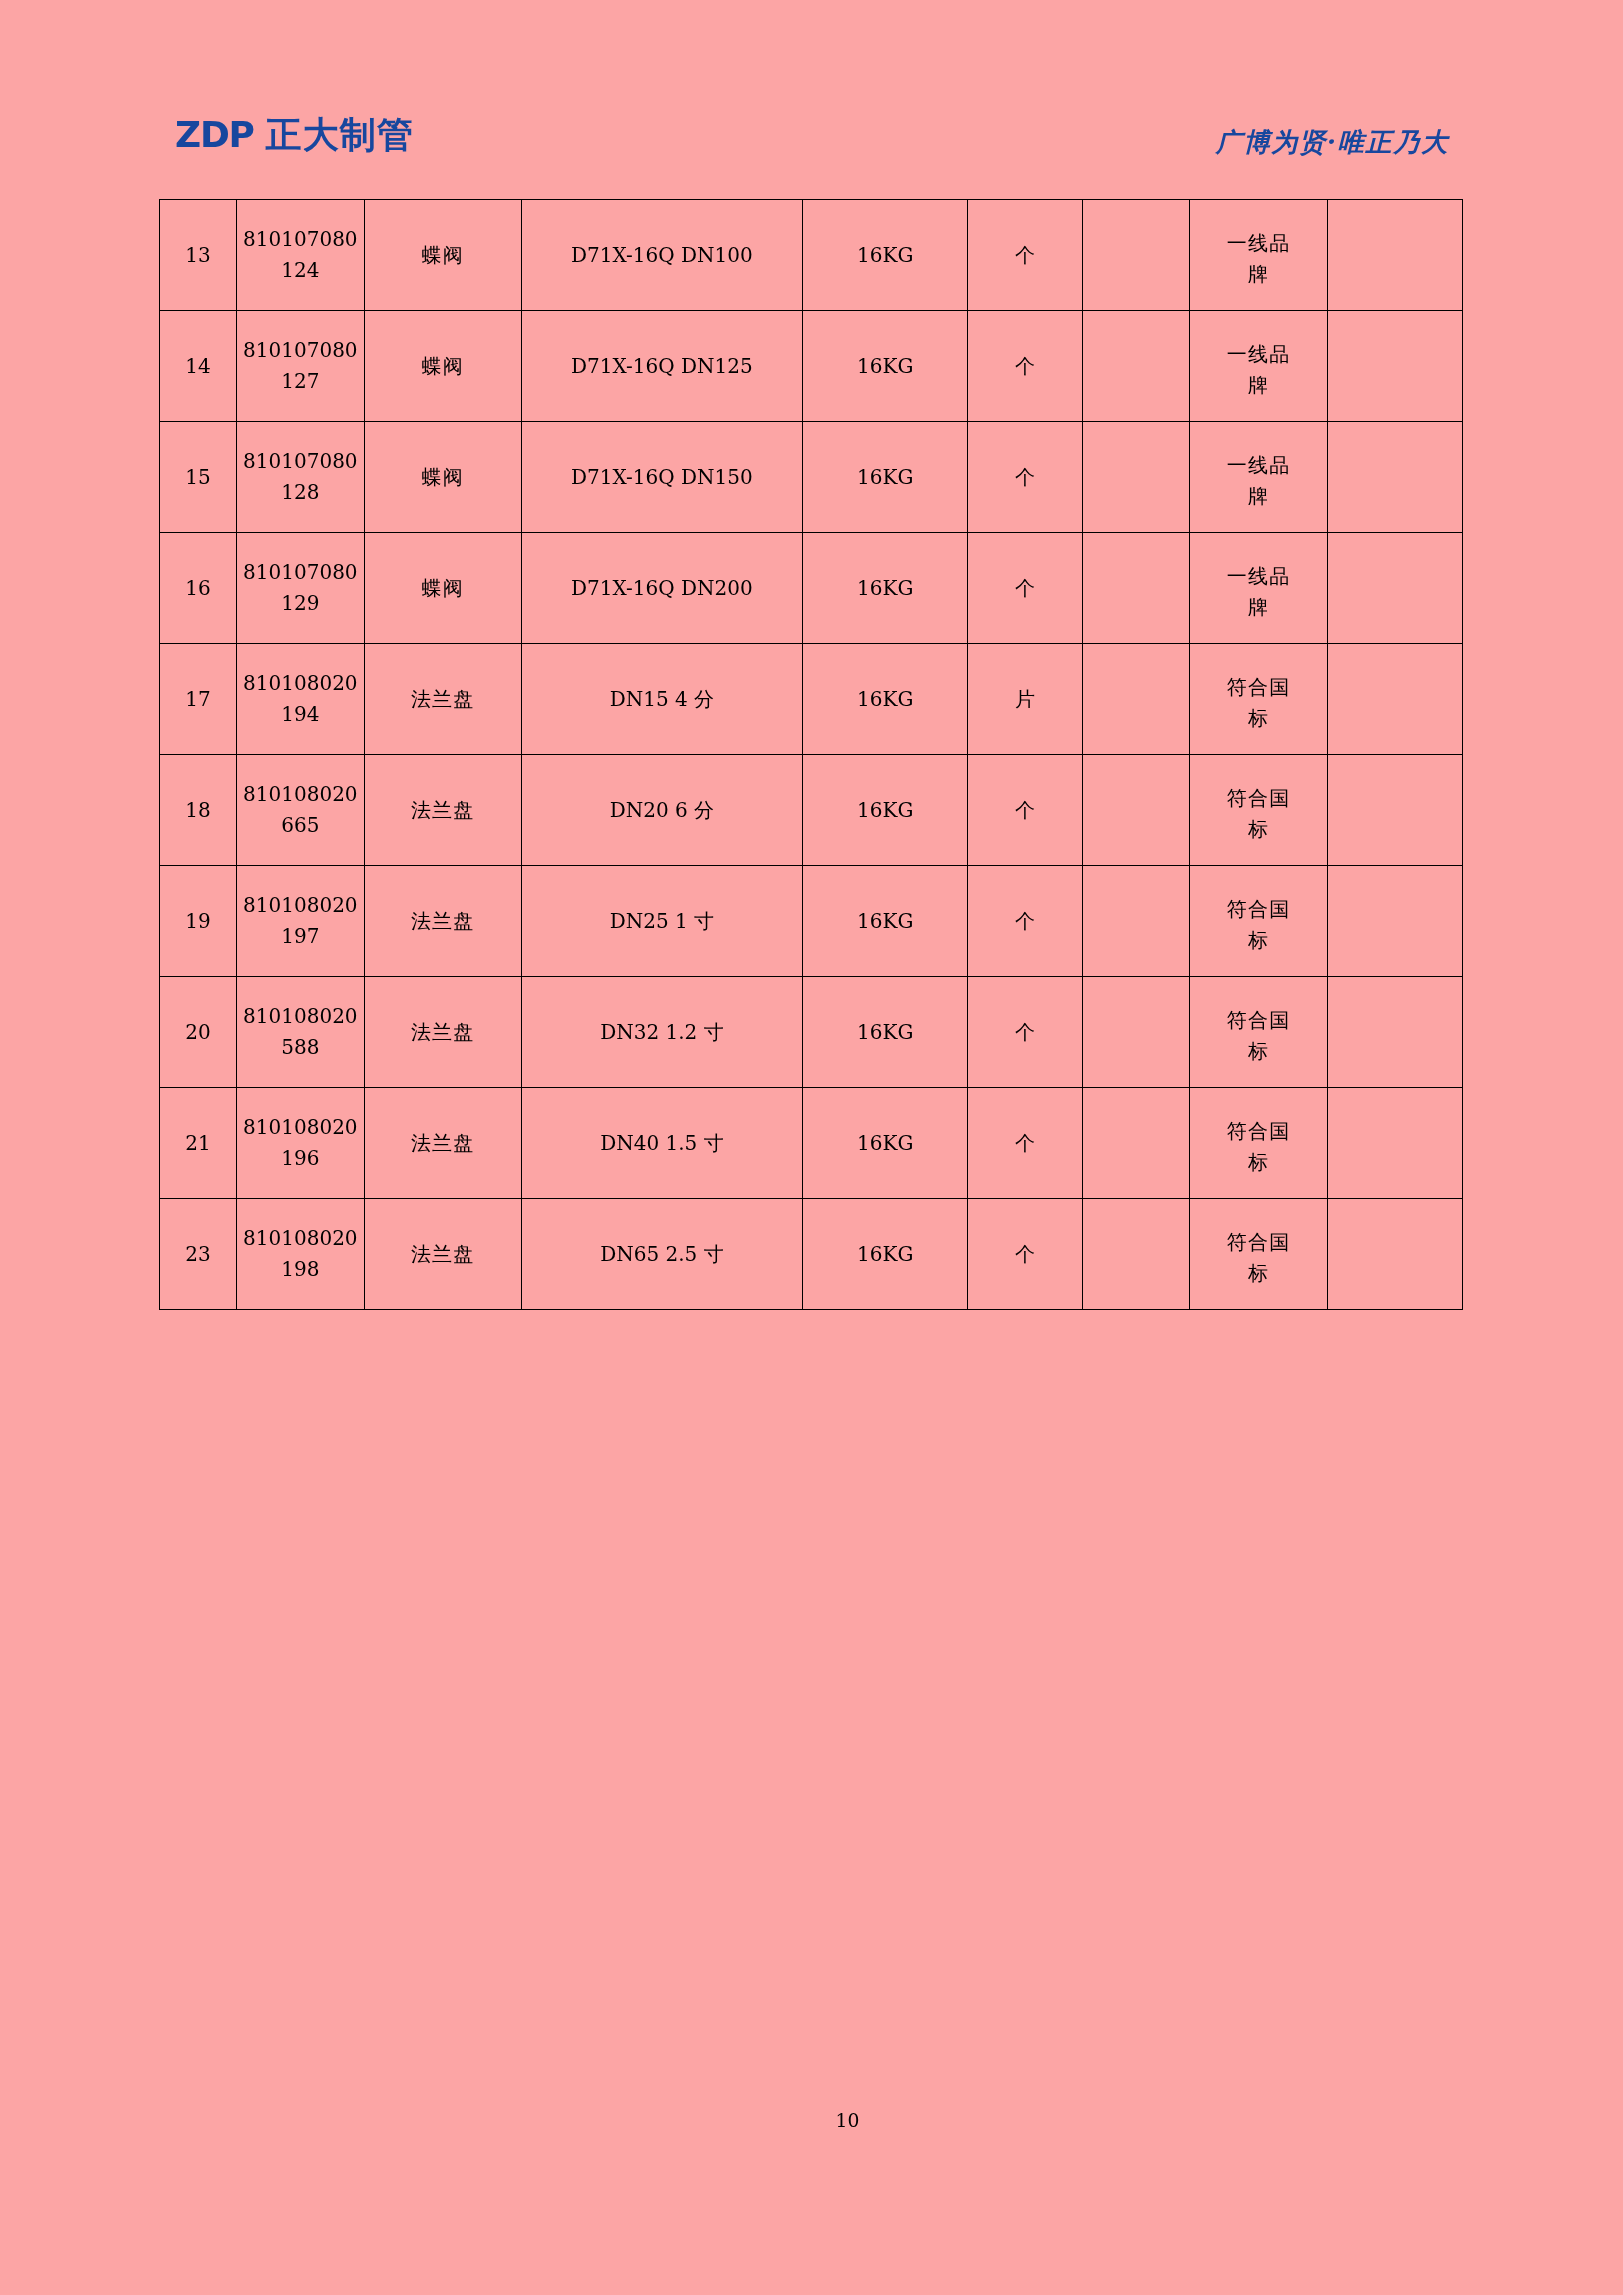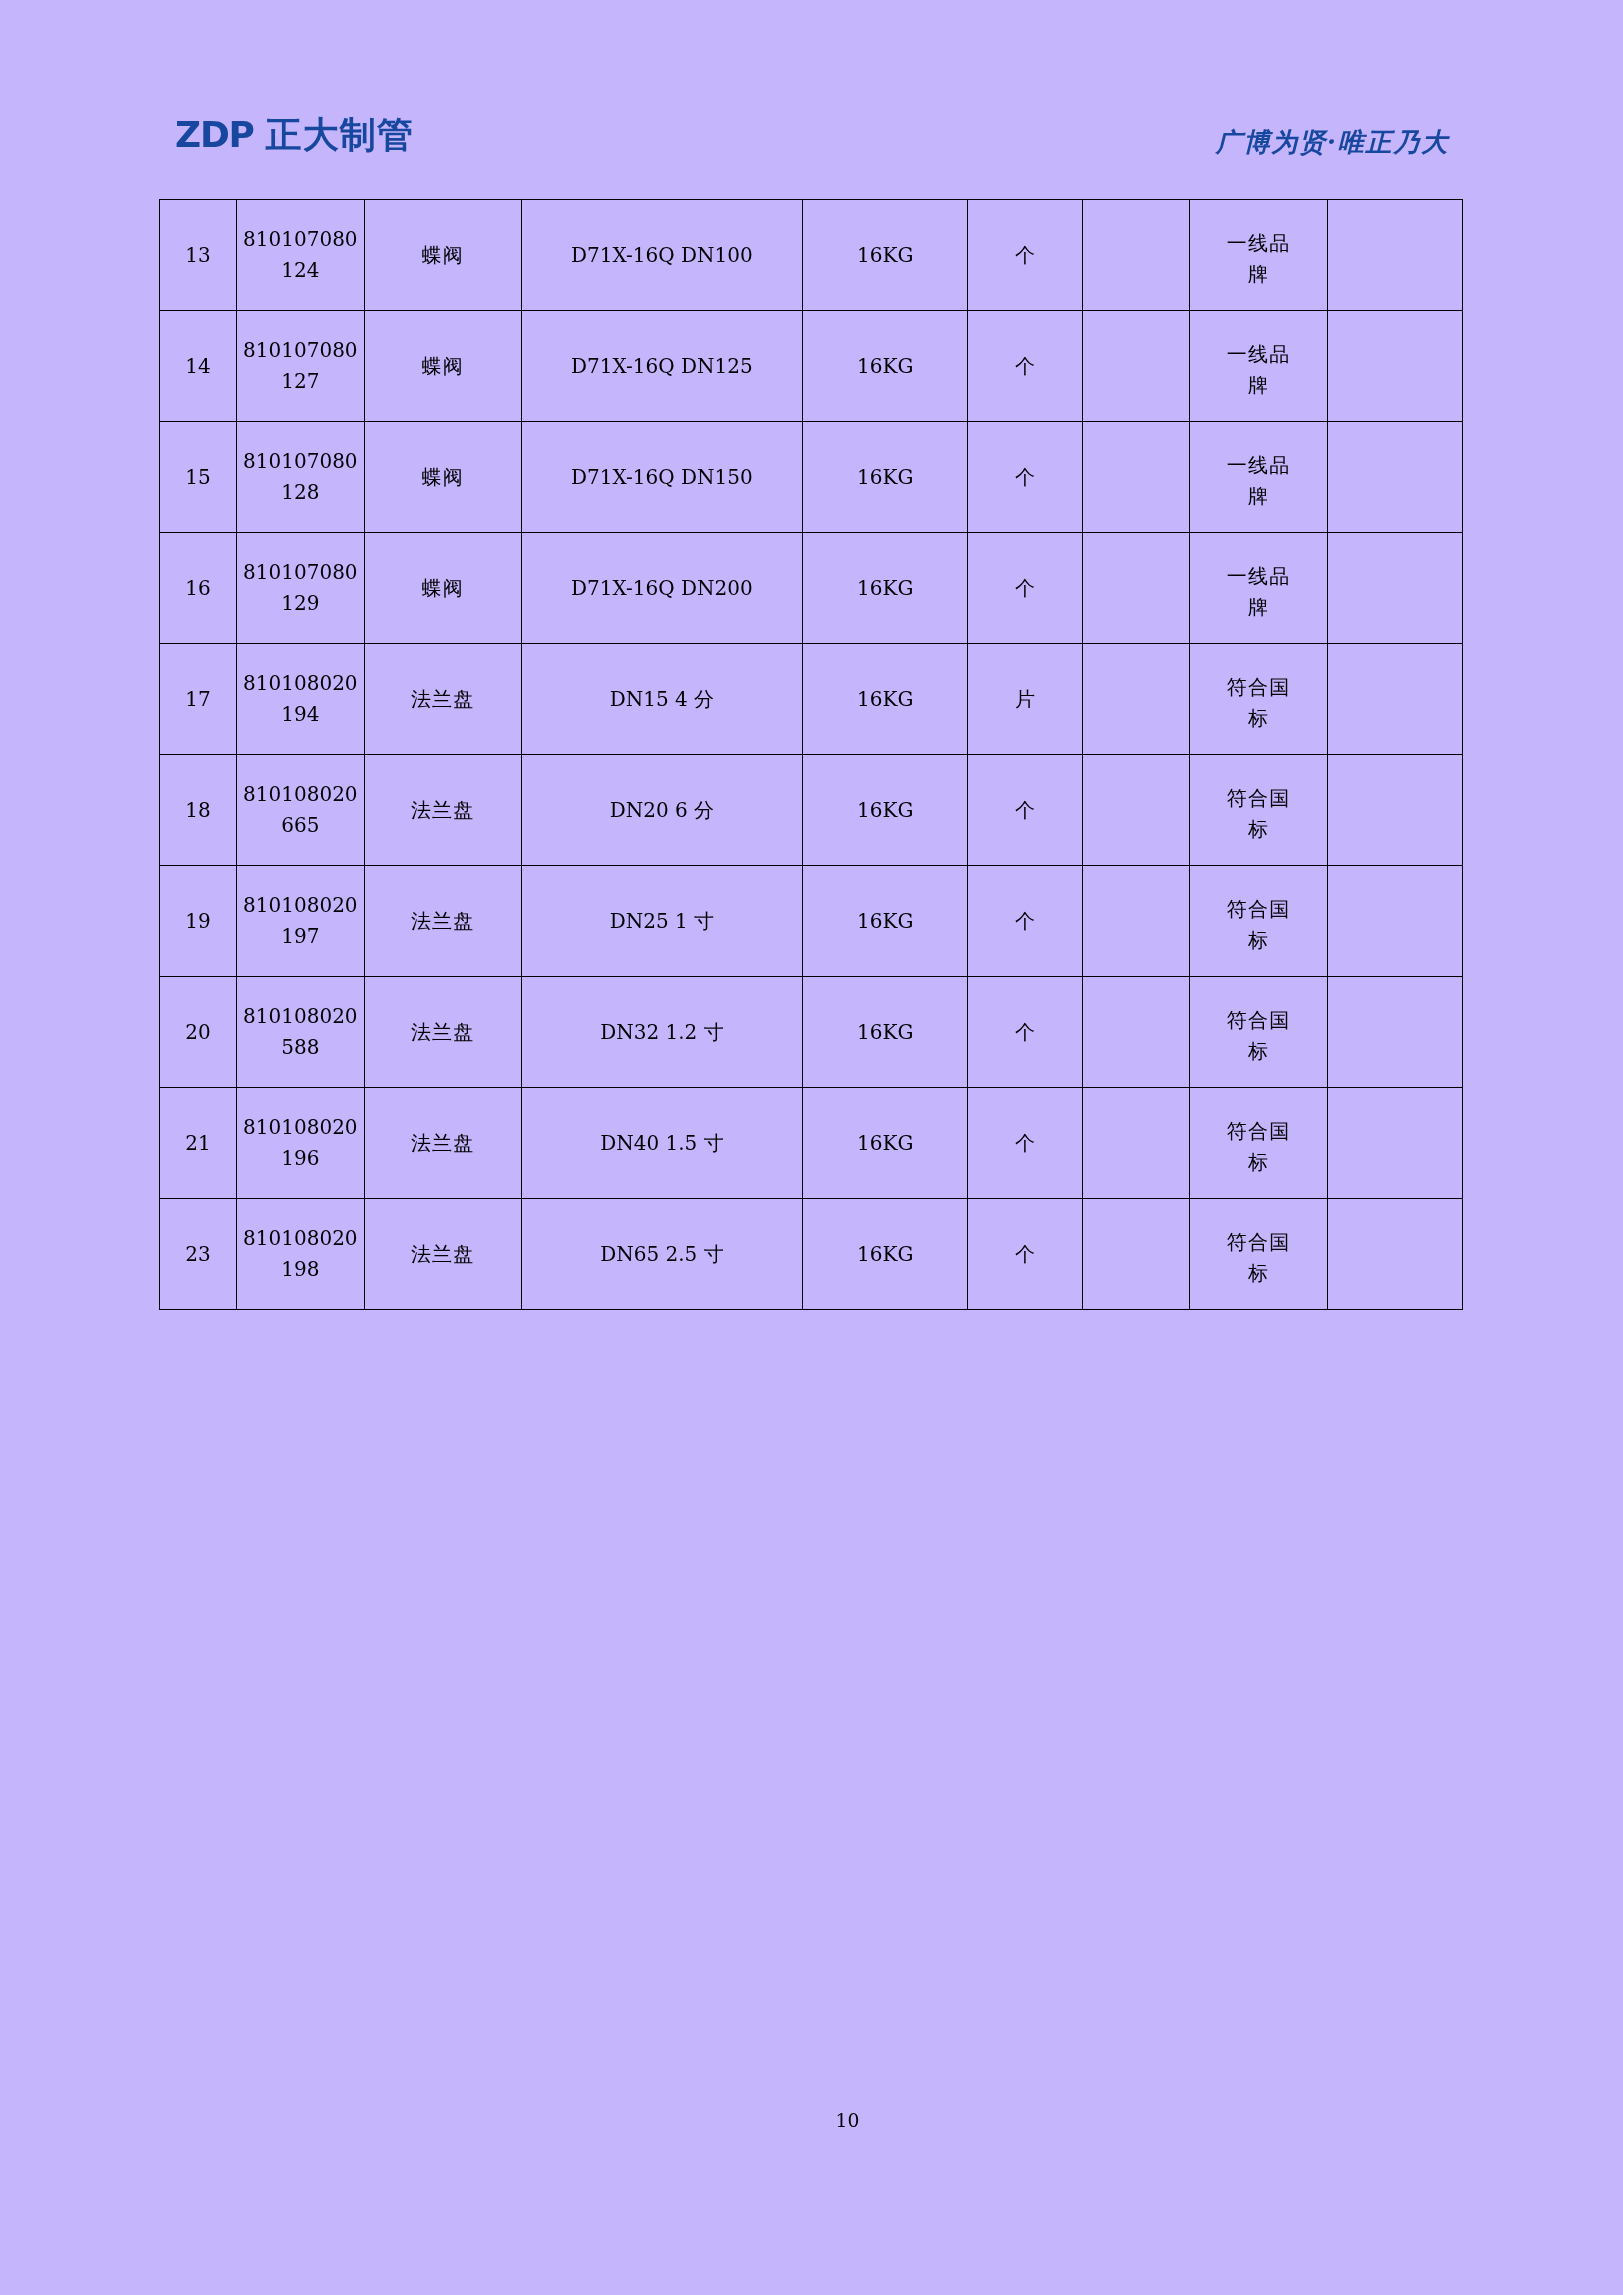--- a/index.html
+++ b/index.html
@@ -13,21 +13,21 @@
     font-family: "Liberation Serif", serif;
     color: #000000;
     position: relative;
     overflow: hidden;
   }
   .page {
     position: absolute;
     left: 0; top: 0;
     width: 1623px;
     height: 2295px;
-    background: #c4b5fd;
+    background: #fca5a5;
   }
   
   .header {
     position: absolute;
     left: 175px;
     top: 117px;
     width: 1274px;
     height: 70px;
   }
   .logo-wrap {

